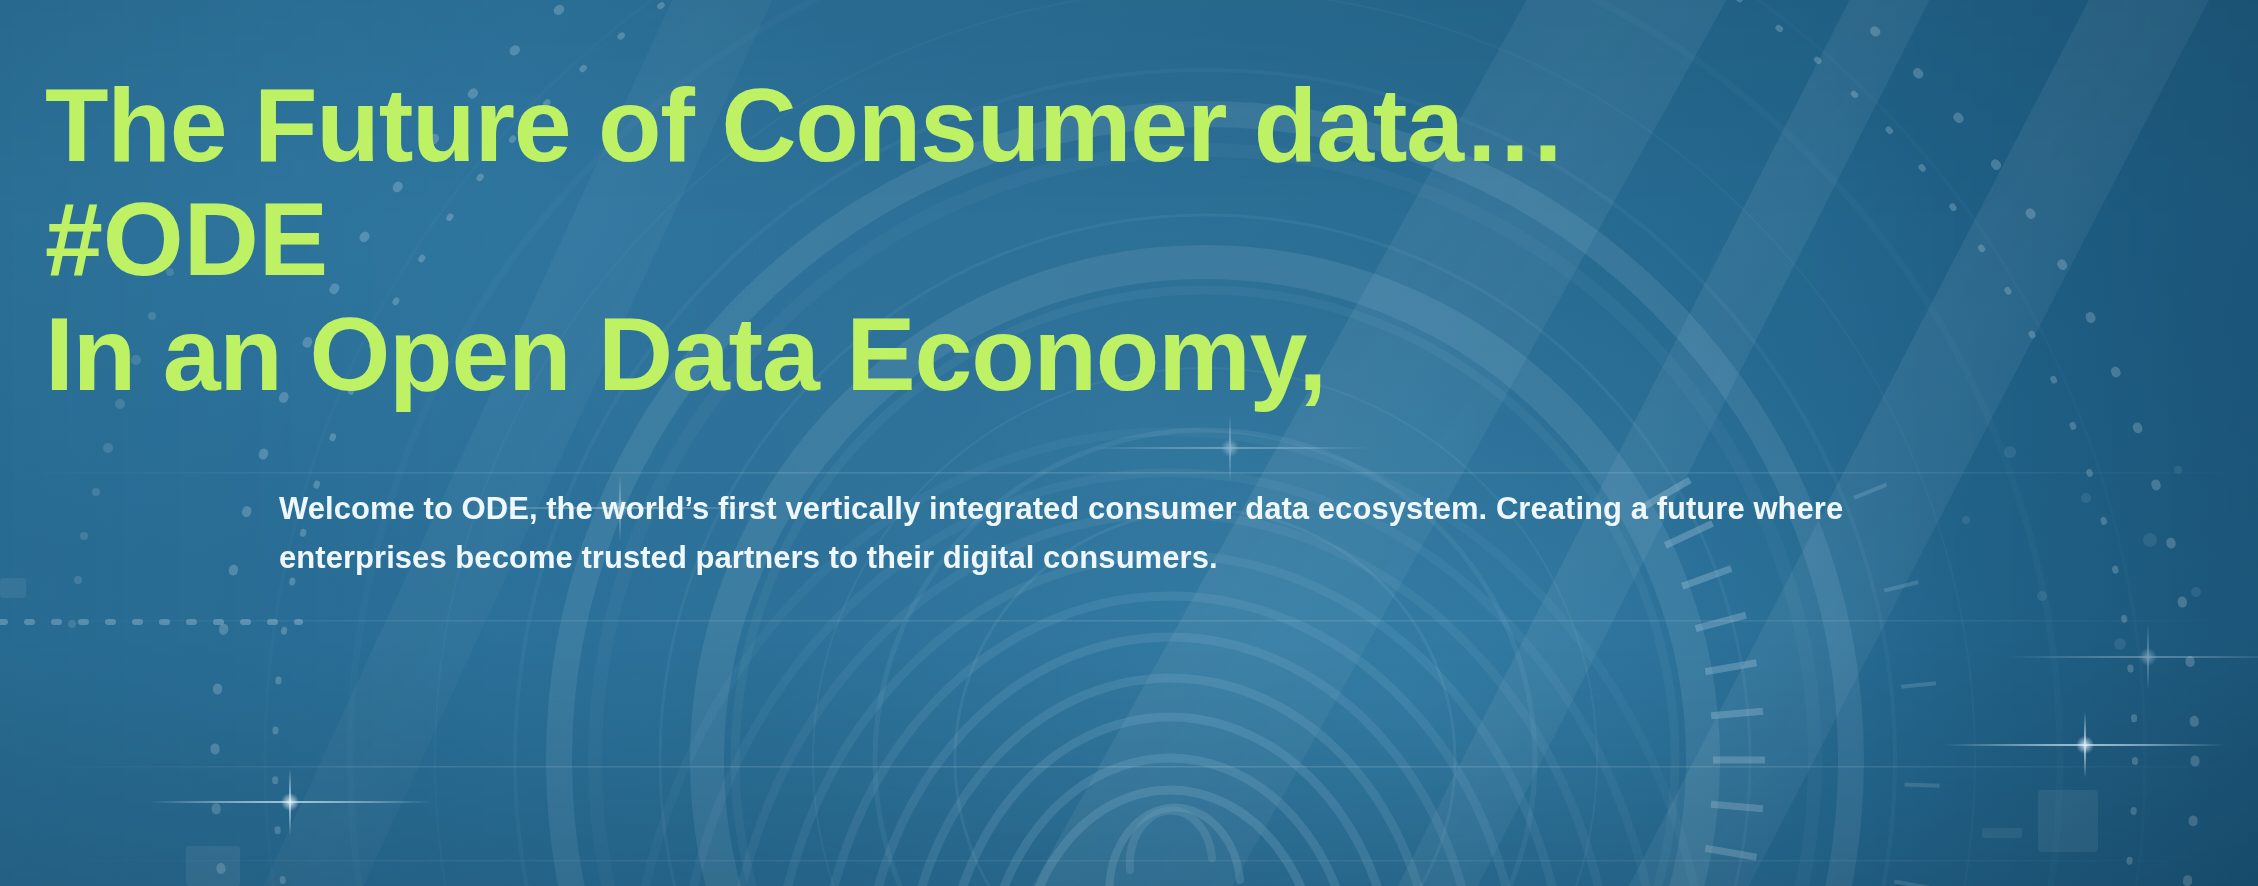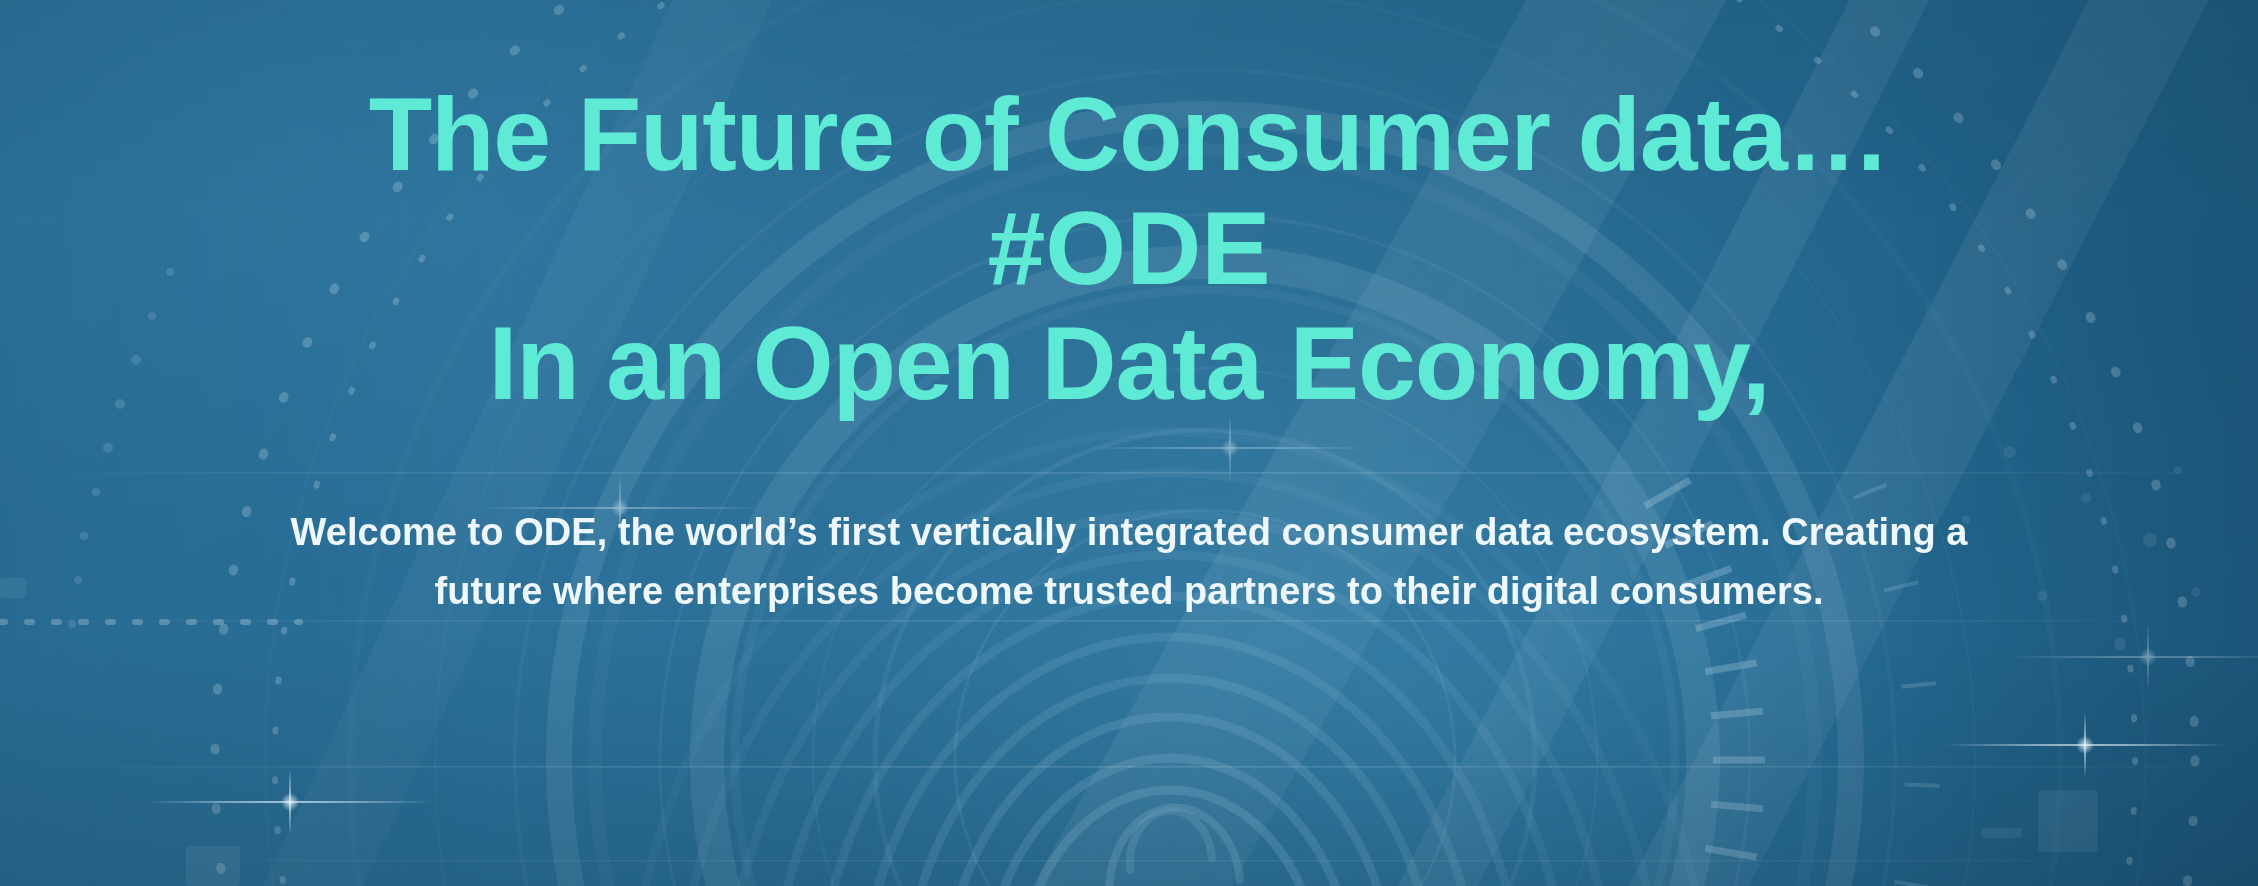--- a/index.html
+++ b/index.html
@@ -83,43 +83,42 @@
     width: 100%;
     height: 100%;
     box-sizing: border-box;
     display: flex;
     flex-direction: column;
     align-items: center;
     padding-top: 68px;
   }
 
   .headline {
-    margin: 9px;
+    margin: 0;
     width: 2168px;
-    text-align: center;
-    color: #5eead4;
+    text-align: left;
+    color: #bef264;
     font-family: "Liberation Sans", sans-serif;
     font-weight: 700;
     font-size: 104px;
     line-height: 1.10;
     letter-spacing: -1.2px;
     text-rendering: optimizeLegibility;
   }
   .headline .hl-line { display: block; white-space: nowrap; }
   .hl-line-3 { letter-spacing: 0px; }
 
   .subcopy {
     margin: 0;
     margin-top: 74px;
     width: 1700px;
-    text-align: center;
     color: #eef7fc;
     font-family: "Liberation Sans", sans-serif;
     font-weight: 600;
-    font-size: 38px;
+    font-size: 31px;
     line-height: 1.56;
     letter-spacing: 0.05px;
   }
 </style>
 </head>
 <body>
 
 <div class="hero">
 
   <div class="bg-base"></div>

